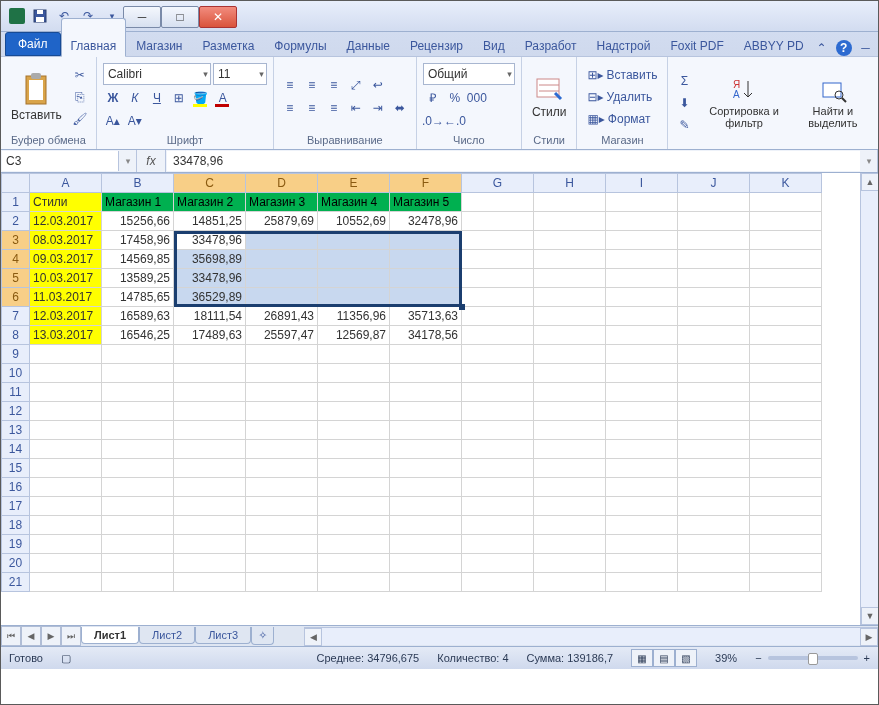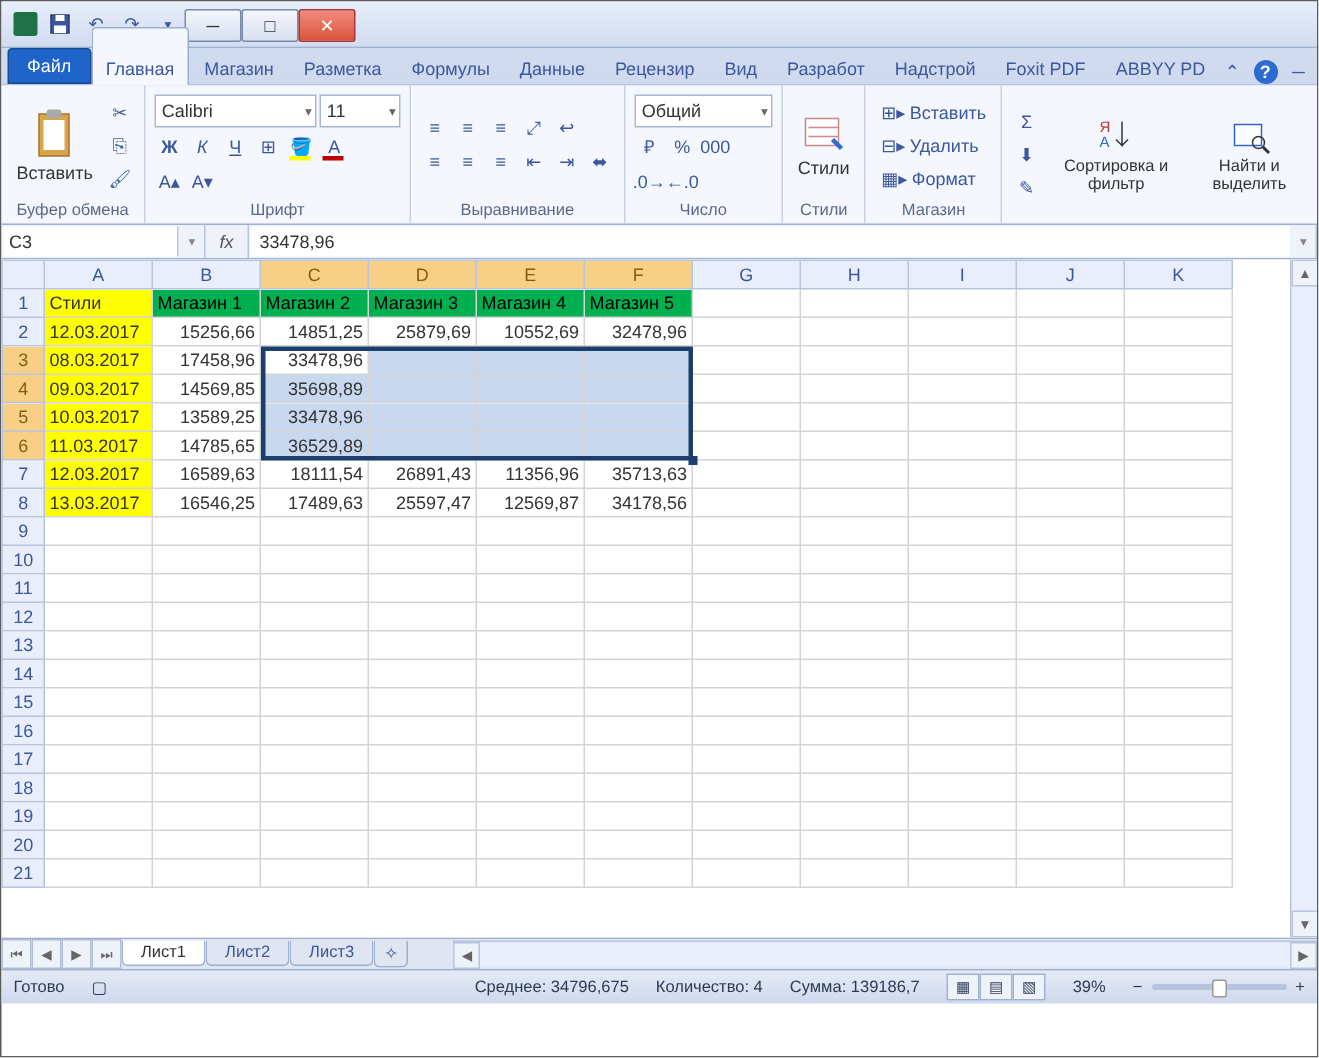--- a/index.html
+++ b/index.html
@@ -663,21 +663,21 @@
       <div style="position: absolute; left: 457.5px; top: 130.5px; width: 6px; height: 6px; background: rgb(27, 62, 111);"></div>
     </div>
 
   <div class="tabs-strip">
     <div class="nav-ar">
       <div>⏮</div>
       <div>◀</div>
       <div>▶</div>
       <div>⏭</div>
     </div>
-    <div class="sheettab" style="font-weight:normal">Лист1</div>
+    <div class="sheettab" style="font-weight:bold">Лист1</div>
     <div class="sheettab inactive">Лист2</div>
     <div class="sheettab inactive">Лист3</div>
     <div class="sheettab inactive" style="padding:2px 6px">✧</div>
     <div class="hscroll-wrap" style="flex:1;margin-left:30px">
       <div class="sc-btn">◀</div>
       <div class="hscroll"></div>
       <div class="sc-btn">▶</div>
     </div>
   </div>
 

